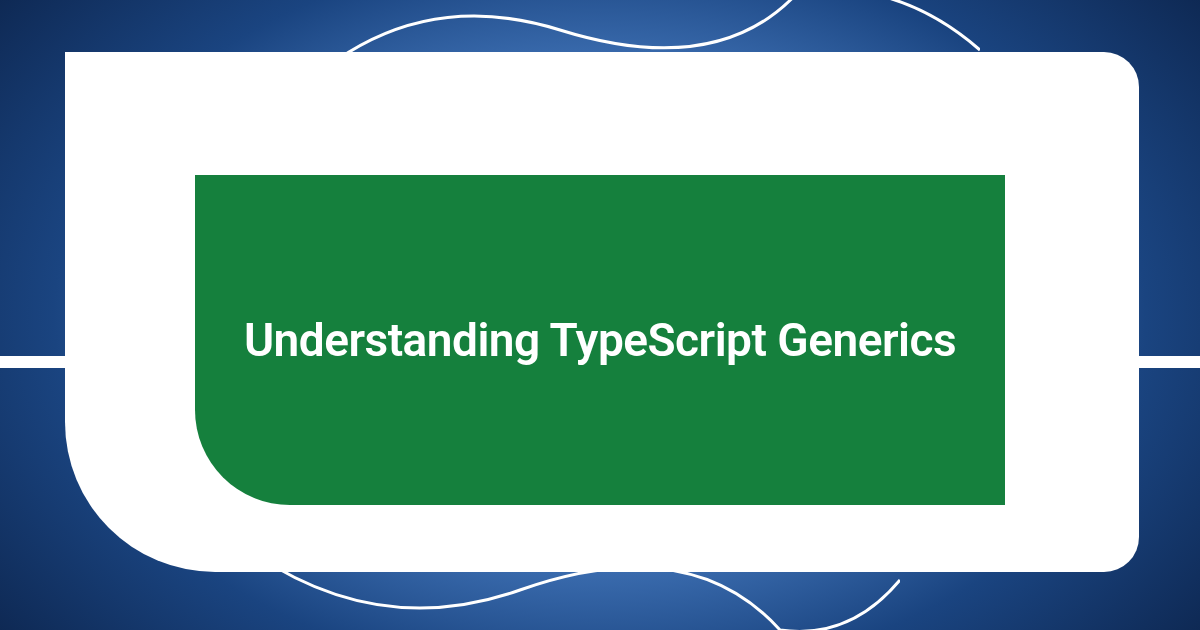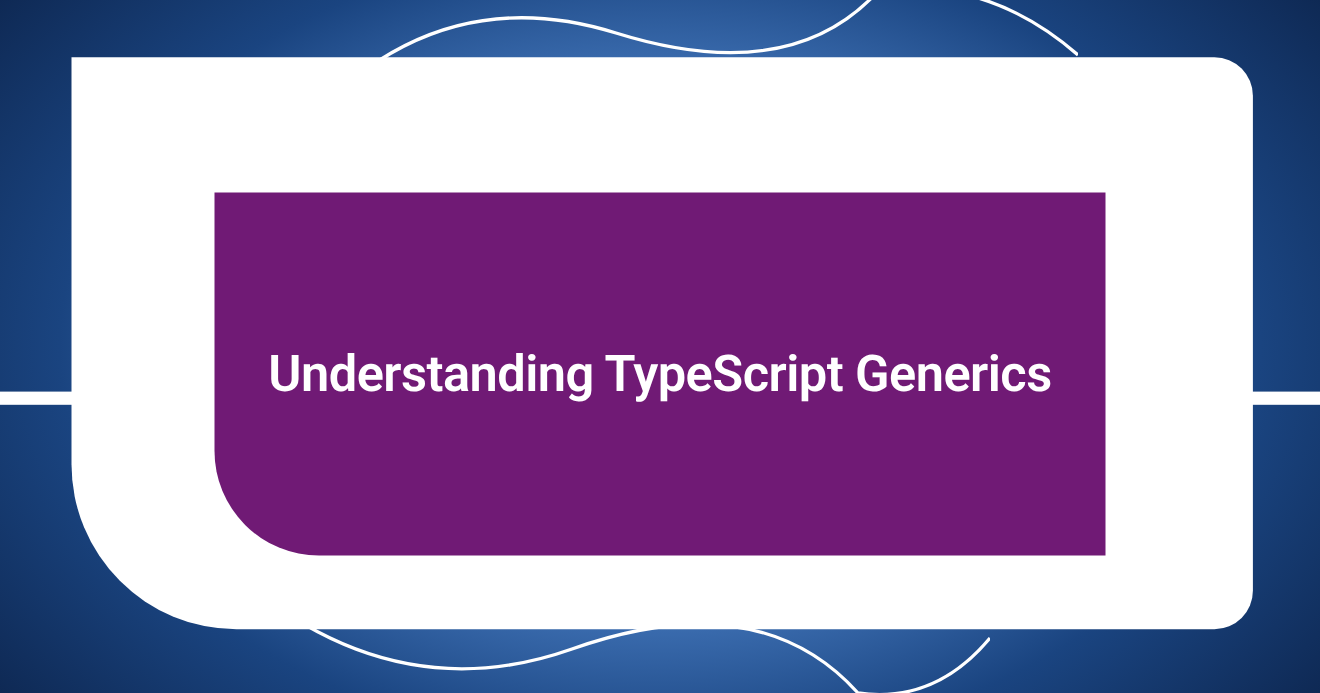--- a/index.html
+++ b/index.html
@@ -59,21 +59,21 @@
       background: #ffffff;
       border-radius: 0 35px 35px 150px;
     }
     
     .card-inner {
       position: absolute;
       top: 175px;
       left: 195px;
       width: 810px;
       height: 330px;
-      background: #701a75;
+      background: #15803d;
       border-radius: 0 0 0 95px;
       display: flex;
       align-items: center;
       justify-content: center;
     }
     
     .title {
       color: #ffffff;
       font-size: 46px;
       font-weight: 600;

